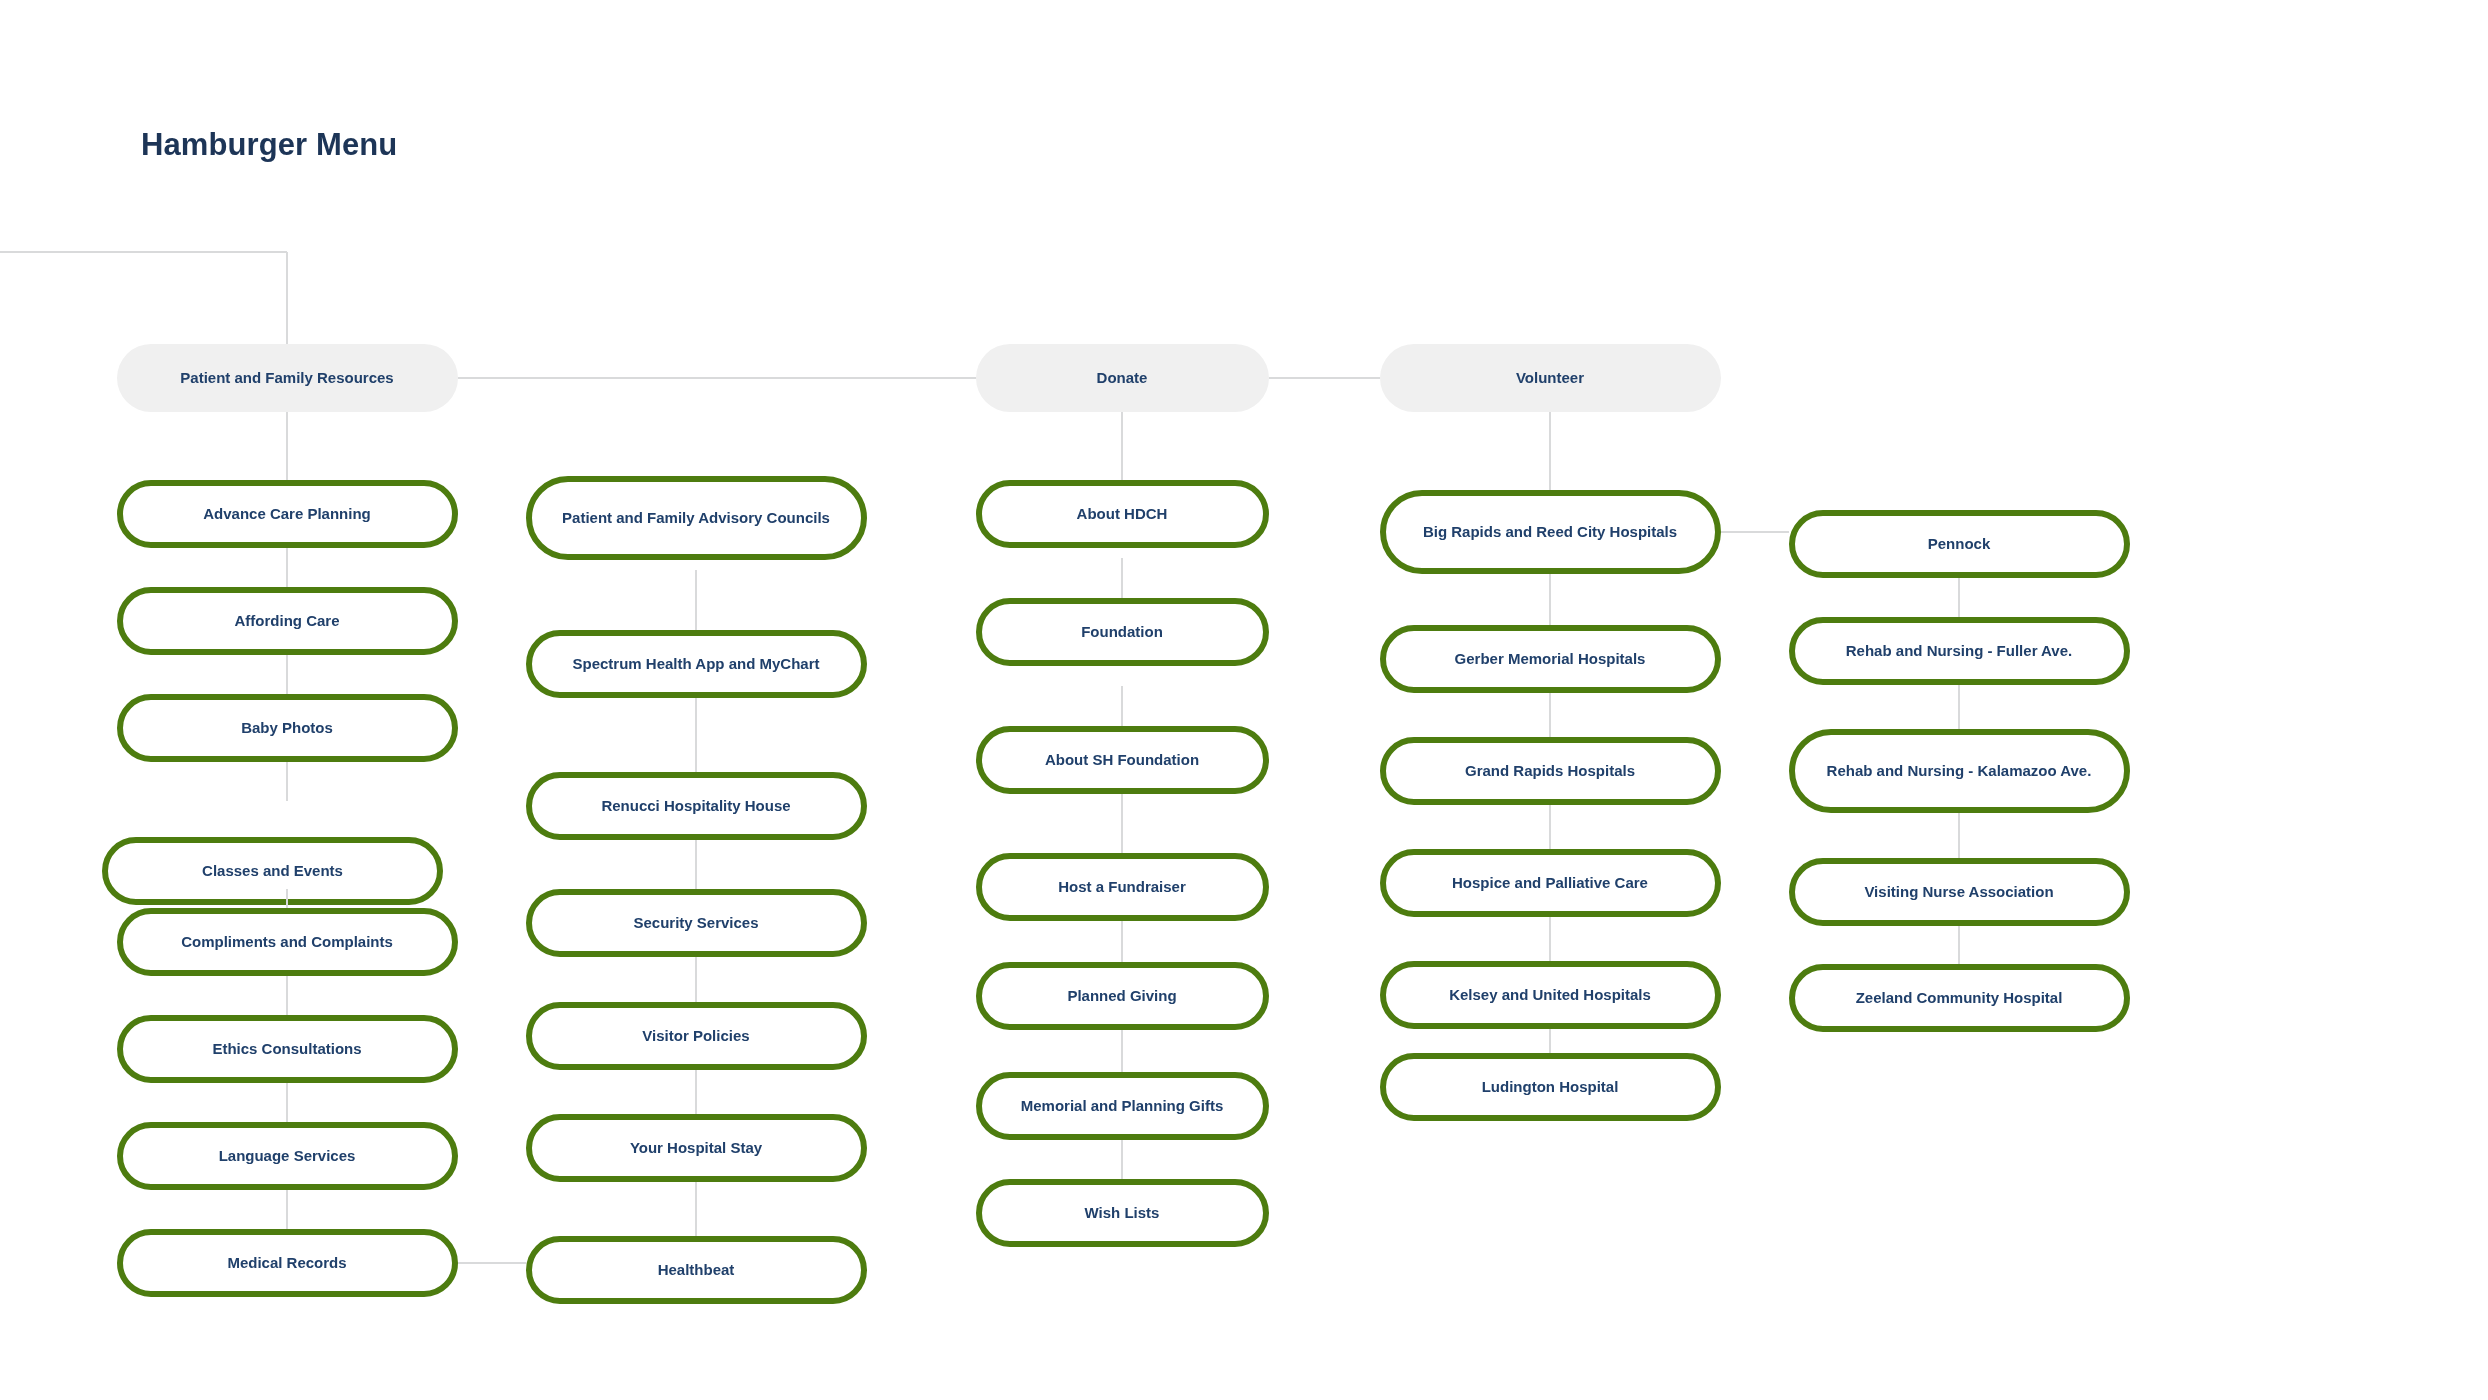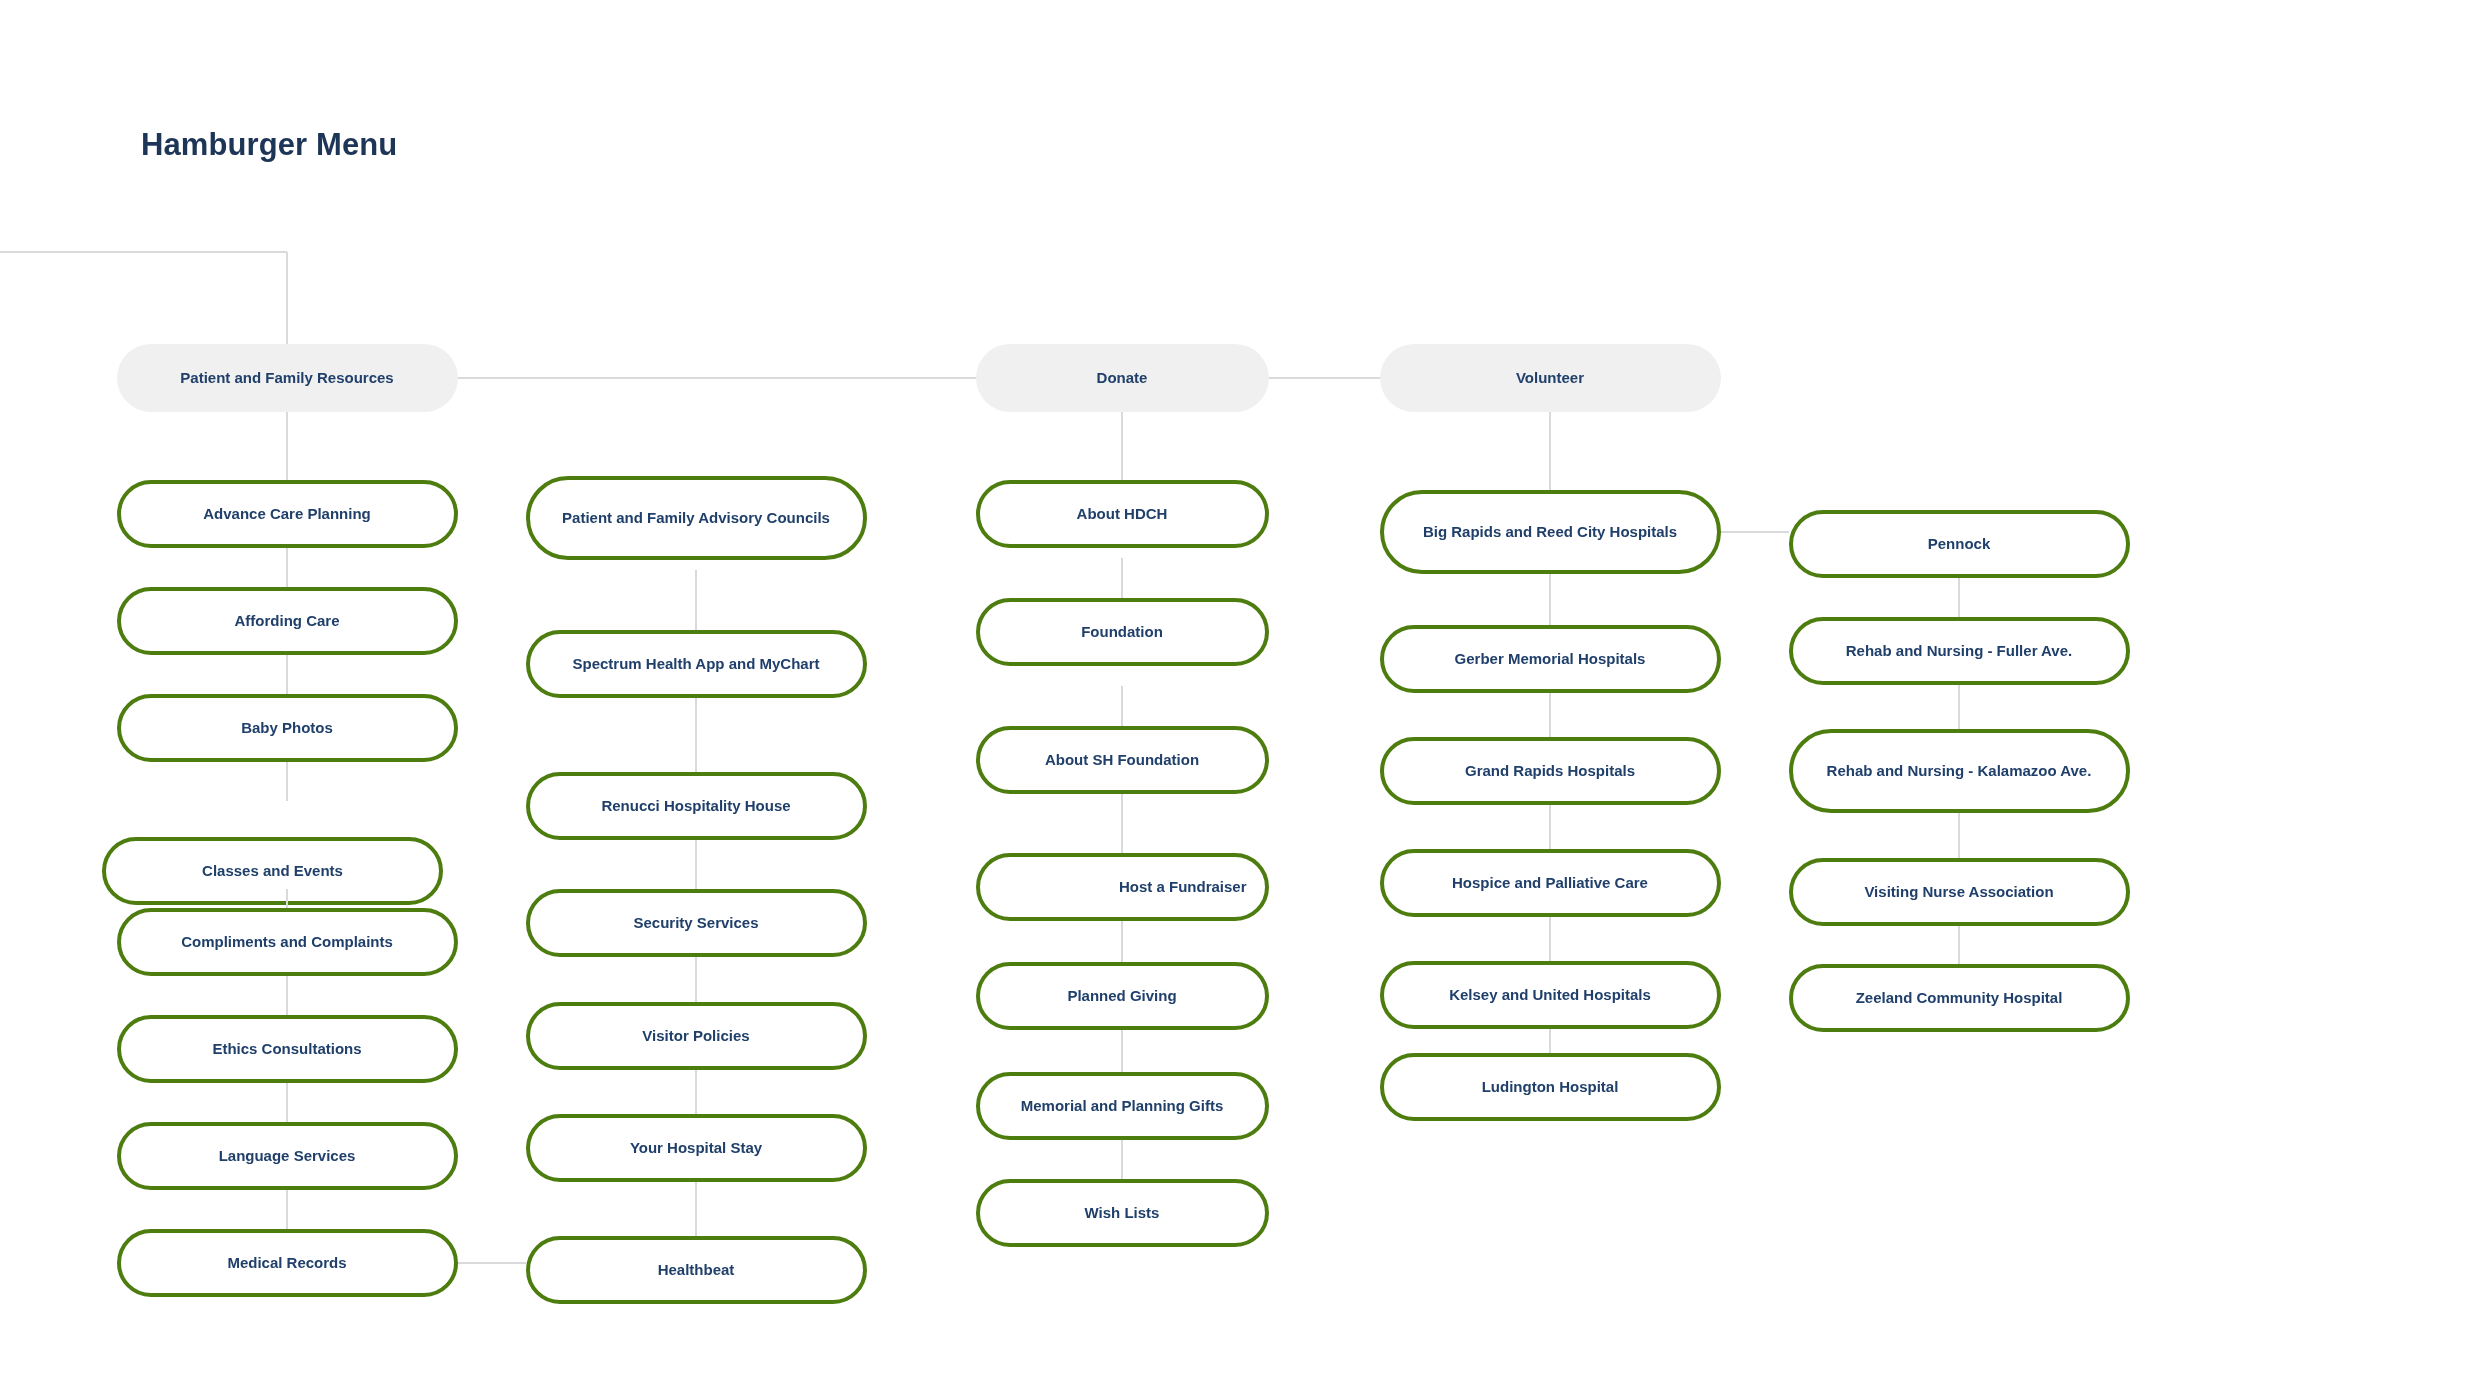--- a/index.html
+++ b/index.html
@@ -14,21 +14,21 @@
   .edge{position:absolute;background:#d9dadb;}
   .edge.v{width:2px;}
   .edge.h{height:2px;}
 
   .node{position:absolute;box-sizing:border-box;display:flex;align-items:center;
         justify-content:center;text-align:center;color:#20406b;font-size:15px;
         font-weight:bold;line-height:1.32;border-radius:999px;padding:0 18px;}
   .node .lbl{display:block;}
 
   .node.root{background:#f0f0f0;border:none;}
-  .node.leaf{background:#ffffff;border:4px solid #4d7c0f;}
+  .node.leaf{background:#ffffff;border:6px solid #4d7c0f;}
 
   .stack{position:absolute;box-sizing:border-box;border:2px solid #e2e3e4;
          border-radius:999px;background:#ffffff;}
 </style>
 </head>
 <body>
 
 <div id="page-title">Hamburger Menu</div>
 
 <div id="canvas">
@@ -119,21 +119,21 @@
       <span class="lbl">About HDCH</span>
     </div>
     <div class="node leaf" style="left: 975.5px; top: 598px; width: 293px; height: 68px;">
       <span class="lbl">Foundation</span>
     </div>
     <div class="edge v" style="left: 1121px; top: 558px; height: 40px;"></div>
     <div class="node leaf" style="left: 975.5px; top: 726px; width: 293px; height: 68px;">
       <span class="lbl">About SH Foundation</span>
     </div>
     <div class="edge v" style="left: 1121px; top: 686px; height: 40px;"></div>
-    <div class="node leaf" style="left: 975.5px; top: 853px; width: 293px; height: 68px; justify-content: flex-end;">
+    <div class="node leaf" style="left: 975.5px; top: 853px; width: 293px; height: 68px;">
       <span class="lbl">Host a Fundraiser</span>
     </div>
     <div class="edge v" style="left: 1121px; top: 794px; height: 59px;"></div>
     <div class="node leaf" style="left: 975.5px; top: 962px; width: 293px; height: 68px;">
       <span class="lbl">Planned Giving</span>
     </div>
     <div class="edge v" style="left: 1121px; top: 921px; height: 41px;"></div>
     <div class="node leaf" style="left: 975.5px; top: 1072px; width: 293px; height: 68px;">
       <span class="lbl">Memorial and Planning Gifts</span>
     </div>

